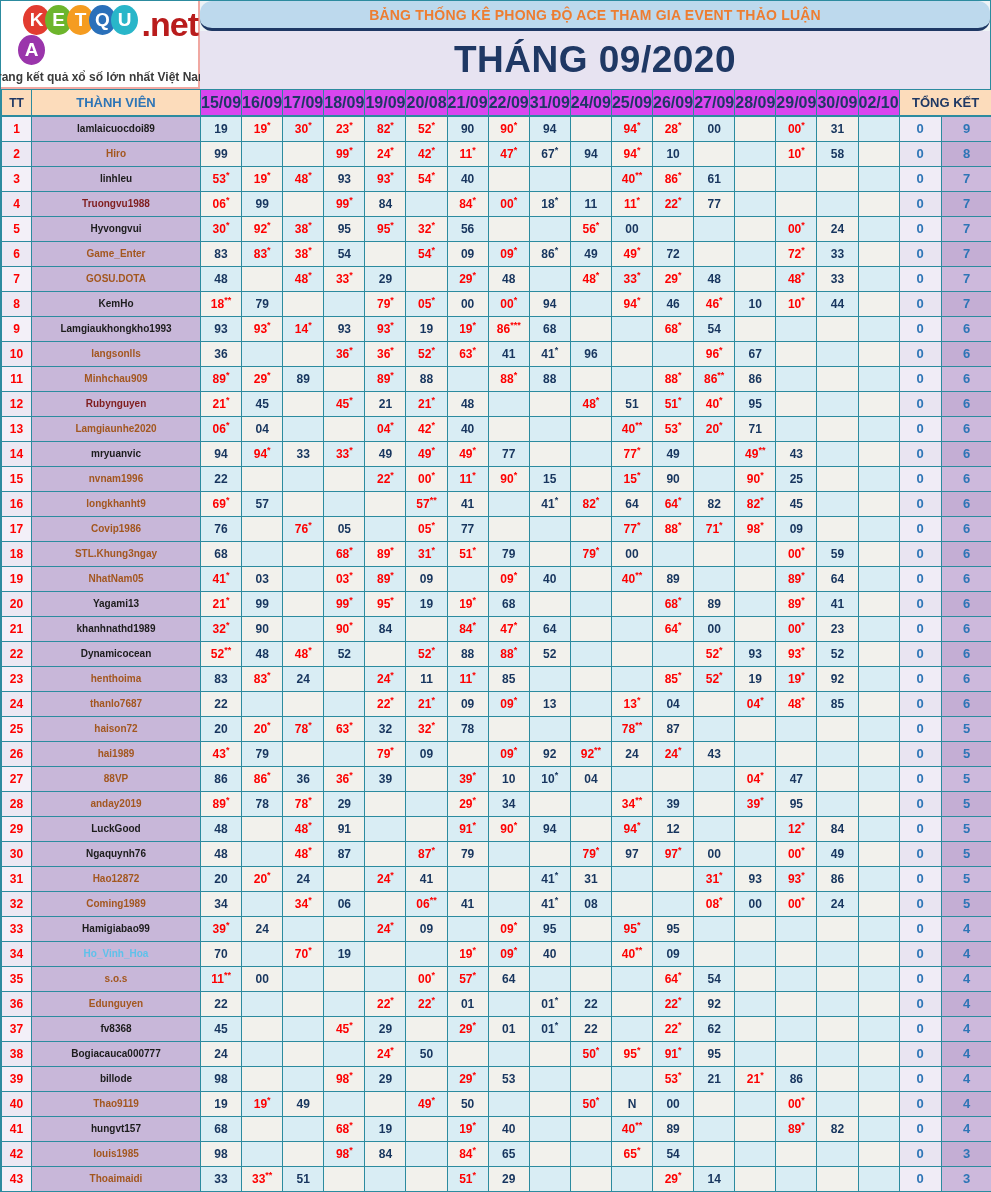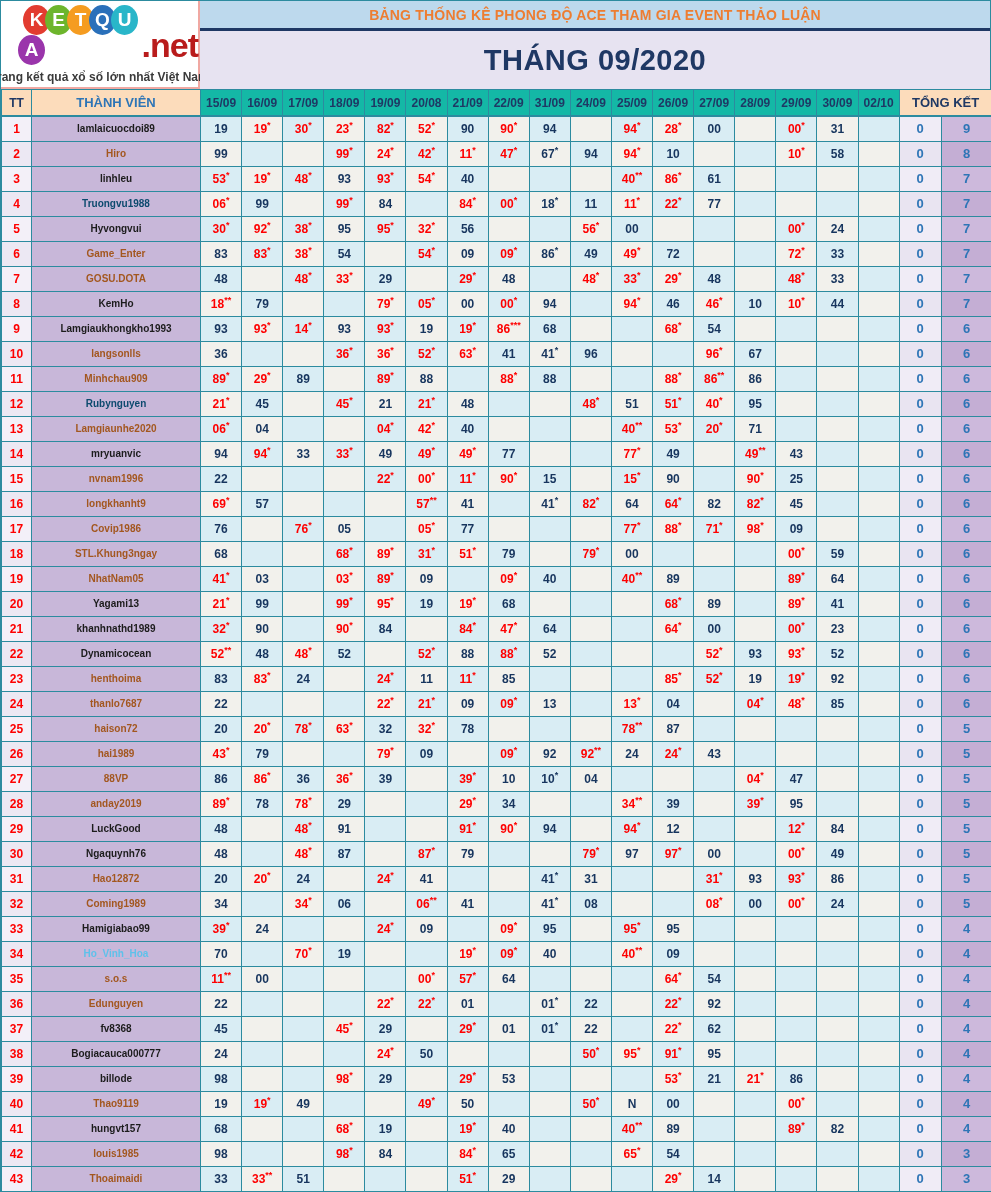--- a/index.html
+++ b/index.html
@@ -9,47 +9,47 @@
     background:#eef3f6;box-sizing:border-box;border:1px solid #2c8b9f;
   }
   
   .topbar{display:flex;height:88px;}
   .logo-cell{
     width:199px;box-sizing:border-box;background:#ffffff;
     border-right:2px solid #f0a8a2;border-bottom:2px solid #f0a8a2;
     display:flex;flex-direction:column;align-items:center;justify-content:center;
     cursor:pointer;
   }
-  .logo-line{display:flex;align-items:flex-end;margin-left:22px;}
+  .logo-line{display:flex;align-items:flex-start;margin-left:22px;}
   .logo-dot{
     width:27px;height:30px;border-radius:50%;margin-left:-5px;
     color:#fff;font-weight:bold;font-size:19px;line-height:30px;text-align:center;
     display:inline-block;
   }
   .logo-dot:first-child{margin-left:0;}
   .logo-net{font-weight:bold;font-size:34px;color:#b91c1c;letter-spacing:-1px;}
   .tagline{font-size:12px;font-weight:bold;color:#3a3a3a;margin-top:5px;white-space:nowrap;}
   .banner{flex:1;display:flex;flex-direction:column;box-sizing:border-box;}
   .banner-top{
     height:27px;background:#bdd9ed;border-bottom:3px solid #1f3864;
     color:#ed7d31;font-weight:bold;font-size:14px;
-    display:flex;align-items:center;justify-content:center;letter-spacing:.2px;
+    display:flex;align-items:center;justify-content:center;letter-spacing:.2px;border-radius:12px;
   }
   .banner-main{
     flex:1;background:#e7e3f1;color:#1f3864;
-    font-weight:bold;font-size:29px;
+    font-weight:bold;font-size:37px;
     display:flex;align-items:center;justify-content:center;letter-spacing:.5px;
   }
   
   table{border-collapse:collapse;table-layout:fixed;width:991px;}
   th,td{
     border:1px solid #2c8b9f;padding:0;text-align:center;vertical-align:middle;
     overflow:hidden;white-space:nowrap;
   }
-  thead th{height:25px;background:#14b8a6;color:#1f3864;font-size:12px;font-weight:bold;}
+  thead th{height:25px;background:#d946ef;color:#1f3864;font-size:16px;font-weight:bold;}
   th.h-tt,th.h-member,th.h-total{background:#fcdcbb;}
   th.h-tt{font-size:12px;margin-top:20px;}
   th.h-member{color:#2e75b6;font-size:13px;}
   th.h-total{font-size:13px;}
   thead th{border-bottom:2px solid #2c8b9f;}
   tbody td{height:23px;}
   tbody tr{height:25px;}
   td.tt{background:#ece8f3;color:#fe0000;font-weight:bold;font-size:12px;}
   tr:nth-child(odd) td.tt{background:#f3f0f8;}
   td.member{background:#c8b7d9;font-weight:bold;font-size:10px;}
@@ -58,21 +58,21 @@
   td.c1{background:#f2f1ec;}
   td.zero{background:#e9e4f1;color:#2e75b6;font-weight:bold;font-size:13px;}
   tr:nth-child(odd) td.zero{background:#f0ecf6;}
   td.total{background:#c4aed4;color:#2e75b6;font-weight:bold;font-size:13px;}
   tr:nth-child(odd) td.total{background:#cdb9dc;}
   .v{color:#17355e;font-weight:bold;}
   .vr{color:#fe0000;font-weight:bold;}
   .v sup,.vr sup{font-size:9px;vertical-align:super;line-height:0;}
   .n-black{color:#1c1c1c;}
   .n-brown{color:#a3571f;}
-  .n-orange{color:#0c4a6e;margin-left:28px;}
+  .n-orange{color:#7f1d1d;margin-left:28px;}
   .n-blue{color:#5ec1ea;}
 </style>
 </head>
 <body>
 
 <div class="page">
 
   <div class="topbar">
     <div class="logo-cell">
       <div class="logo-line">

